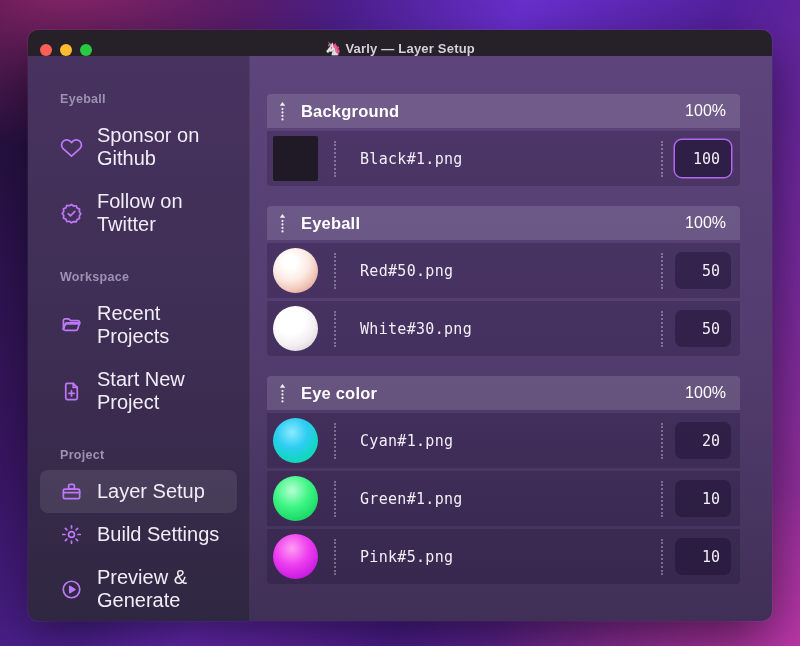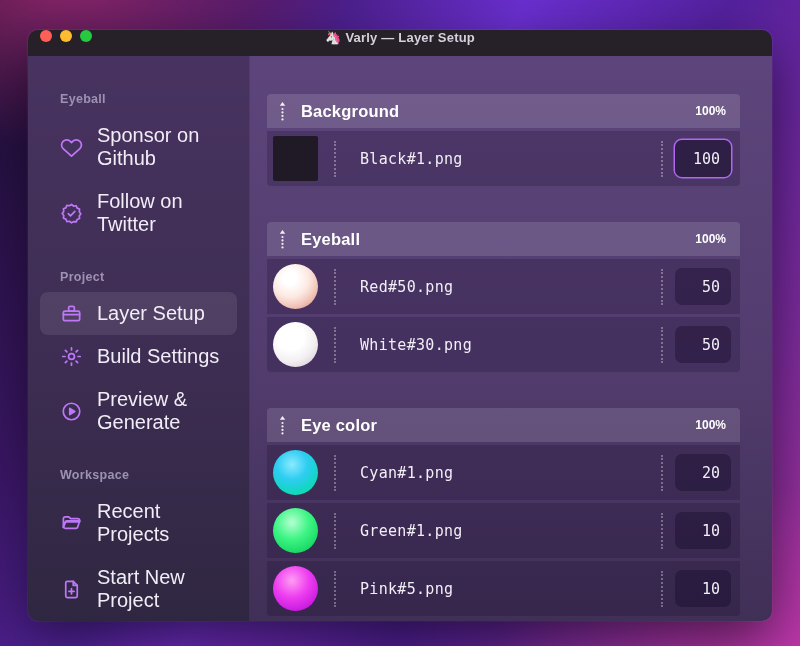--- a/index.html
+++ b/index.html
@@ -14,21 +14,21 @@
   }
   .window{
     position:absolute; left:28px; top:30px; width:744px; height:591px;
     border-radius:10px; overflow:hidden;
     box-shadow:0 22px 55px rgba(0,0,0,.55), 0 0 0 1px rgba(255,255,255,.06);
     display:flex; flex-direction:column;
   }
   
   .titlebar{
     height:26px; flex:0 0 26px; background:#262029;
-    display:flex; align-items:flex-start; position:relative;
+    display:flex; align-items:flex-end; position:relative;
   }
   .traffic{ display:flex; gap:8px; margin-left:12px; }
   .tl{ width:12px; height:12px; border-radius:50%; display:inline-block; }
   .tl.red{ background:#ff5f57; } .tl.yellow{ background:#febc2e; } .tl.green{ background:#28c840; }
   .title{
     position:absolute; left:0; right:0; text-align:center;
     font-size:13px; font-weight:bold; color:#d6d0dc; letter-spacing:.2px;
   }
   .title .emoji{ font-size:13px; margin-right:4px; }
   
@@ -51,29 +51,29 @@
   }
   .sb-item.active{ background:rgba(255,255,255,.09); }
   .sb-icon{ width:23px; height:23px; display:inline-flex; }
   .sb-icon svg{ width:23px; height:23px; }
   
   .main{
     flex:1; min-width:0;
     background:linear-gradient(180deg,#5d457b 0%, #523c6e 55%, #402f56 100%);
     padding:38px 32px 0 17px;
   }
-  .group{ margin-bottom:36px; }
+  .group{ margin-bottom:20px; }
   .group-header{
     height:34px; display:flex; align-items:center;
     background:rgba(255,255,255,.13);
     border-radius:4px 4px 0 0; padding:0 14px 0 10px;
   }
   .drag{ width:12px; height:22px; display:inline-flex; margin-right:12px; }
   .gname{ font-size:16.5px; font-weight:bold; color:#ffffff; letter-spacing:.2px; }
-  .gweight{ margin-left:auto; font-size:12px; font-weight:bold; color:#ffffff; }
+  .gweight{ margin-left:auto; font-size:16px; font-weight:normal; color:#ffffff; }
   .rows{ display:flex; flex-direction:column; gap:3px; margin-top:3px; }
   .row{
     height:55px; background:rgba(16,4,36,.20);
     display:flex; align-items:center; padding:0 9px 0 6px;
   }
   .group .row:last-child{ border-radius:0 0 4px 4px;text-align:center; }
   .thumb{ width:45px; height:45px; flex:0 0 45px; margin-right:16px; border-radius:2px; }
   .thumb-black-square{ background:#1f1a26; }
   .thumb-red-sphere, .thumb-white-sphere, .thumb-cyan-sphere,
   .thumb-green-sphere, .thumb-pink-sphere{ border-radius:50%; }
@@ -139,20 +139,46 @@
                   <path d="M12 2.6l2.2 1.6 2.7-.3 1 2.5 2.5 1-.3 2.7 1.6 2.2-1.6 2.2.3 2.7-2.5 1-1 2.5-2.7-.3L12 21.7l-2.2-1.6-2.7.3-1-2.5-2.5-1 .3-2.7L2.3 12l1.6-2.2-.3-2.7 2.5-1 1-2.5 2.7.3z"></path>
                   <path d="M8.6 12.2l2.3 2.3 4.6-4.7"></path>
                 </svg>
               </span>
     <span class="sb-text">Follow on Twitter</span>
   </div>
 </div>
   </div>
 
   <div class="sb-section">
+    <div class="sb-label">Workspace</div>
+    <div class="sb-items">
+  <div class="sb-item">
+    <span class="sb-icon">
+                <svg viewBox="0 0 24 24" fill="none" stroke="#bd77f7" stroke-width="1.8" stroke-linecap="round" stroke-linejoin="round">
+                  <path d="M3.5 7a2 2 0 0 1 2-2h3.6l2 2h7.4a2 2 0 0 1 2 2v1.2H7.1a2 2 0 0 0-1.9 1.4L3.5 16z"></path>
+                  <path d="M3.5 16l1.7-5.4a2 2 0 0 1 1.9-1.4h13.4l-2 6.4a2 2 0 0 1-1.9 1.4H5.5a2 2 0 0 1-2-2z"></path>
+                </svg>
+              </span>
+    <span class="sb-text">Recent Projects</span>
+  </div>
+
+  <div class="sb-item">
+    <span class="sb-icon">
+                <svg viewBox="0 0 24 24" fill="none" stroke="#bd77f7" stroke-width="1.8" stroke-linecap="round" stroke-linejoin="round">
+                  <path d="M13.8 3.5H7.6A1.6 1.6 0 0 0 6 5.1v13.8a1.6 1.6 0 0 0 1.6 1.6h8.8a1.6 1.6 0 0 0 1.6-1.6V7.7z"></path>
+                  <path d="M13.8 3.5v4.2H18"></path>
+                  <path d="M12 11.2v5.4M9.3 13.9h5.4"></path>
+                </svg>
+              </span>
+    <span class="sb-text">Start New Project</span>
+  </div>
+</div>
+  </div>
+
+  <div class="sb-section">
     <div class="sb-label">Project</div>
     <div class="sb-items">
   <div class="sb-item active">
     <span class="sb-icon">
                 <svg viewBox="0 0 24 24" fill="none" stroke="#bd77f7" stroke-width="1.8" stroke-linecap="round" stroke-linejoin="round">
                   <rect x="9" y="4.5" width="6" height="5" rx="1.6"></rect>
                   <path d="M5 9.5h14a1.5 1.5 0 0 1 1.5 1.5v7A1.5 1.5 0 0 1 19 19.5H5A1.5 1.5 0 0 1 3.5 18v-7A1.5 1.5 0 0 1 5 9.5z"></path>
                   <path d="M3.5 13.2h17"></path>
                 </svg>
               </span>
@@ -170,46 +196,20 @@
   </div>
 
   <div class="sb-item">
     <span class="sb-icon">
                 <svg viewBox="0 0 24 24" fill="none" stroke="#bd77f7" stroke-width="1.8" stroke-linecap="round" stroke-linejoin="round">
                   <circle cx="12" cy="12" r="8.6"></circle>
                   <path d="M10.2 8.8l5.2 3.2-5.2 3.2z" fill="#bd77f7"></path>
                 </svg>
               </span>
     <span class="sb-text">Preview &amp; Generate</span>
-  </div>
-</div>
-  </div>
-
-  <div class="sb-section">
-    <div class="sb-label">Workspace</div>
-    <div class="sb-items">
-  <div class="sb-item">
-    <span class="sb-icon">
-                <svg viewBox="0 0 24 24" fill="none" stroke="#bd77f7" stroke-width="1.8" stroke-linecap="round" stroke-linejoin="round">
-                  <path d="M3.5 7a2 2 0 0 1 2-2h3.6l2 2h7.4a2 2 0 0 1 2 2v1.2H7.1a2 2 0 0 0-1.9 1.4L3.5 16z"></path>
-                  <path d="M3.5 16l1.7-5.4a2 2 0 0 1 1.9-1.4h13.4l-2 6.4a2 2 0 0 1-1.9 1.4H5.5a2 2 0 0 1-2-2z"></path>
-                </svg>
-              </span>
-    <span class="sb-text">Recent Projects</span>
-  </div>
-
-  <div class="sb-item">
-    <span class="sb-icon">
-                <svg viewBox="0 0 24 24" fill="none" stroke="#bd77f7" stroke-width="1.8" stroke-linecap="round" stroke-linejoin="round">
-                  <path d="M13.8 3.5H7.6A1.6 1.6 0 0 0 6 5.1v13.8a1.6 1.6 0 0 0 1.6 1.6h8.8a1.6 1.6 0 0 0 1.6-1.6V7.7z"></path>
-                  <path d="M13.8 3.5v4.2H18"></path>
-                  <path d="M12 11.2v5.4M9.3 13.9h5.4"></path>
-                </svg>
-              </span>
-    <span class="sb-text">Start New Project</span>
   </div>
 </div>
   </div>
 </aside>
     <main class="main" id="main">
   <section class="group">
     <header class="group-header">
       <span class="drag">
         <svg viewBox="0 0 12 24" fill="none">
                 <path d="M6 2.2L9 6.4H3z" fill="rgba(255,255,255,.9)"></path>

